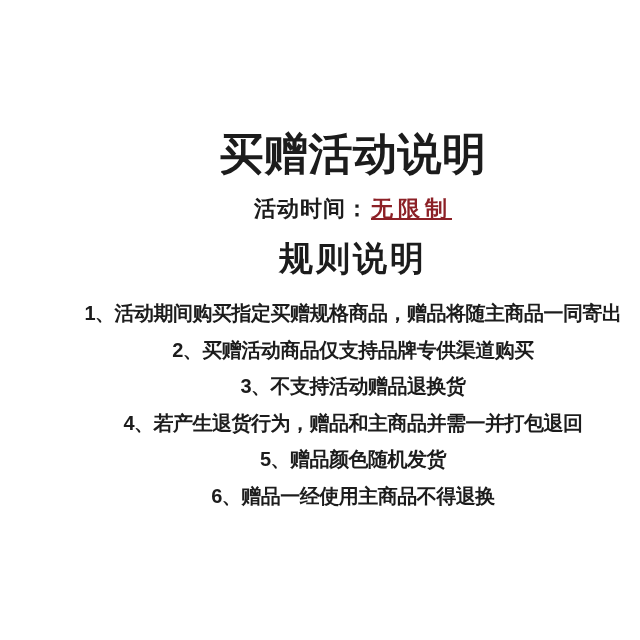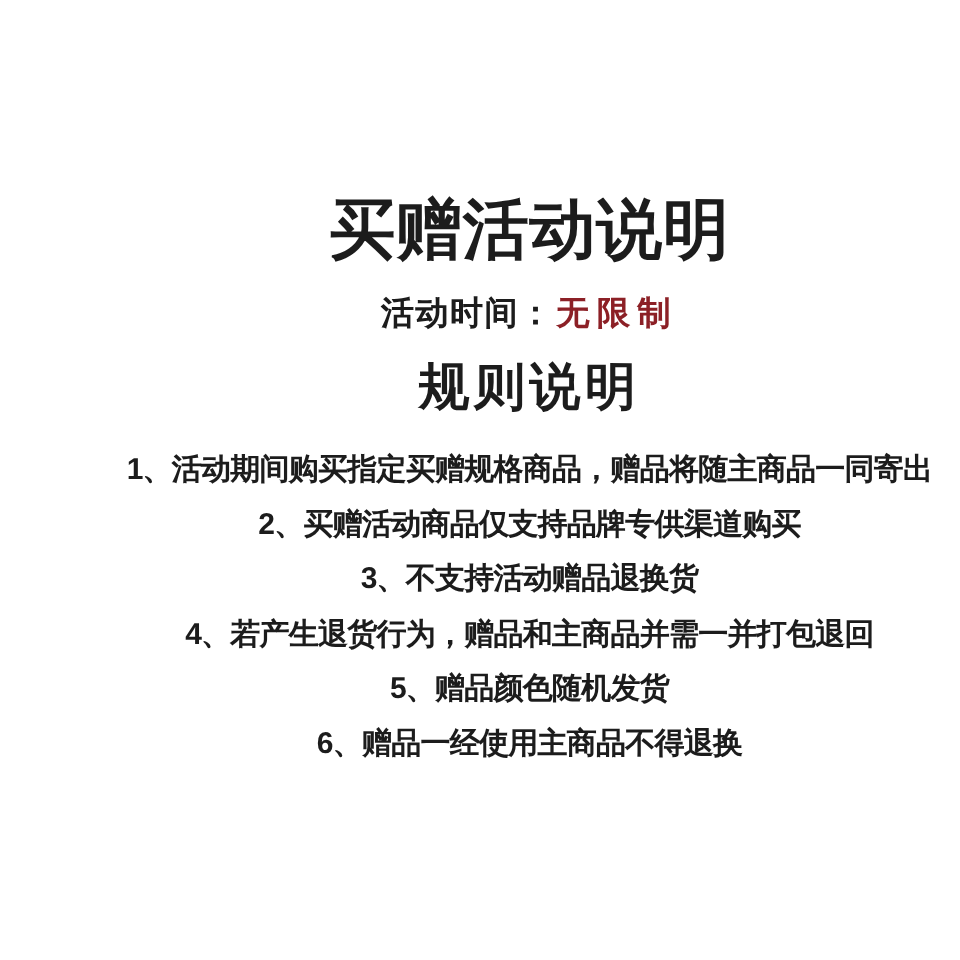--- a/index.html
+++ b/index.html
@@ -45,20 +45,21 @@
     white-space: nowrap;
   }
   .subtitle .label {
     color: var(--ink, #1c1c1c);
     letter-spacing: 1px;
   }
   .subtitle .value {
     color: var(--accent, #8c2026);
     letter-spacing: 5px;
     margin-left: 2px;
+    text-decoration: underline;
   }
   .rules-heading {
     margin: 21px 0 0 0;
     font-size: 34px;
     line-height: 34px;
     font-weight: 700;
     color: var(--ink, #161616);
     letter-spacing: 3px;
     white-space: nowrap;
   }

